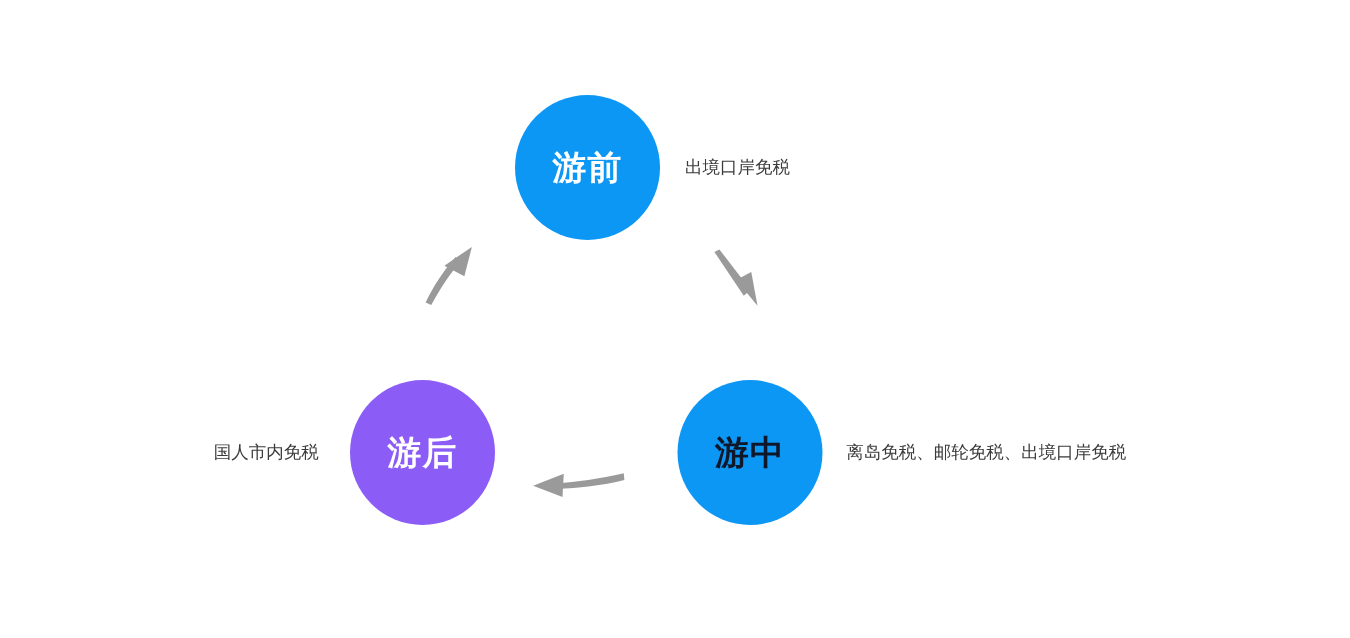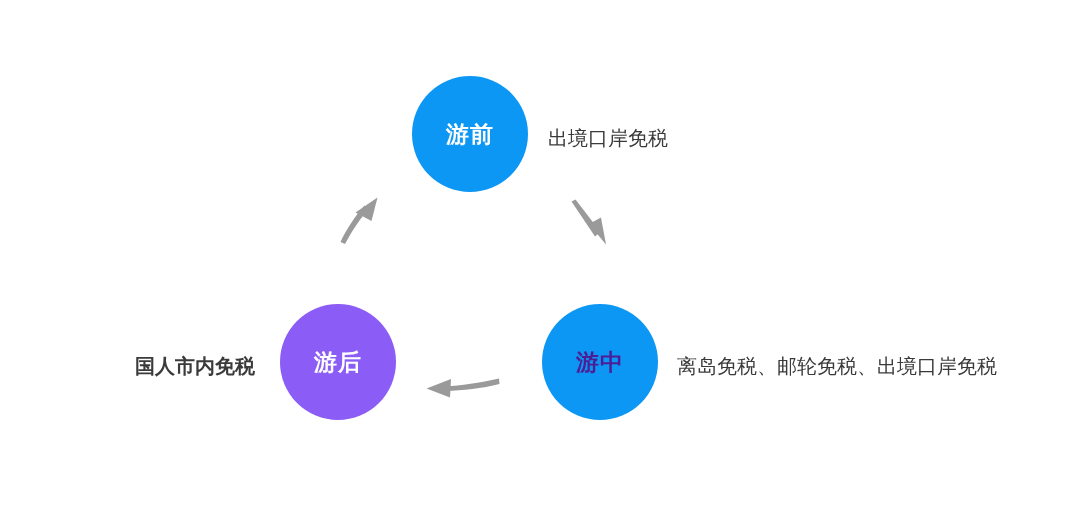--- a/index.html
+++ b/index.html
@@ -23,37 +23,37 @@
     height: 116px;
     border-radius: 50%;
     background: #0d97f5;
     display: flex;
     align-items: center;
     justify-content: center;
     box-sizing: border-box;
   }
   .node-label {
     color: #ffffff;
-    font-size: 23px;
+    font-size: 27px;
     font-weight: 700;
     letter-spacing: 1px;
     line-height: 1;
     white-space: nowrap;
     font-family: "Liberation Sans", "DejaVu Sans", sans-serif;
   }
   .caption {
     position: absolute;
     color: #3a3a3a;
-    font-size: 20px;
+    font-size: 14px;
     line-height: 1.4;
     white-space: nowrap;
     font-family: "Liberation Sans", "DejaVu Sans", sans-serif;
   }
   .caption.right { text-align: left; }
-  .caption.left  { text-align: right; font-weight: bold; }
+  .caption.left  { text-align: right; }
 
   #node-before { left: 412px; top: 76px; }
   #node-during { left: 542px; top: 304px; }
   #node-after  { left: 280px; top: 304px; }
 
   #caption-before { left: 548px; top: 124px; }
   #caption-during { left: 677px; top: 352px; }
   #caption-after  { right: 825px; top: 352px; }
 
   #arrows {
@@ -88,21 +88,21 @@
                L 364.5 205.5 C 355.5 215.5 346.5 229.0 340.5 242.0 Z" fill="#9a9a9a"></path>
       <path d="M 377.5 197.5 L 355.5 212.5 L 371.5 221.0 Z" fill="#9a9a9a"></path>
     </g>
   </svg>
 
   <div class="node" id="node-before" style="background: rgb(13, 151, 245);">
     <span class="node-label" style="color: rgb(255, 255, 255);">游前</span>
   </div>
 
   <div class="node" id="node-during" style="background: rgb(13, 151, 245);">
-    <span class="node-label" style="color: #4c1d95; text-align: right;">游中</span>
+    <span class="node-label" style="color: #0f172a; text-align: right;">游中</span>
   </div>
 
   <div class="node" id="node-after" style="background: #8b5cf6;">
     <span class="node-label" style="color: rgb(255, 255, 255);">游后</span>
   </div>
 
   <div class="caption right" id="caption-before" style="color: rgb(58, 58, 58);">出境口岸免税</div>
 
   <div class="caption right" id="caption-during" style="color: rgb(58, 58, 58);">离岛免税、邮轮免税、出境口岸免税</div>
 

